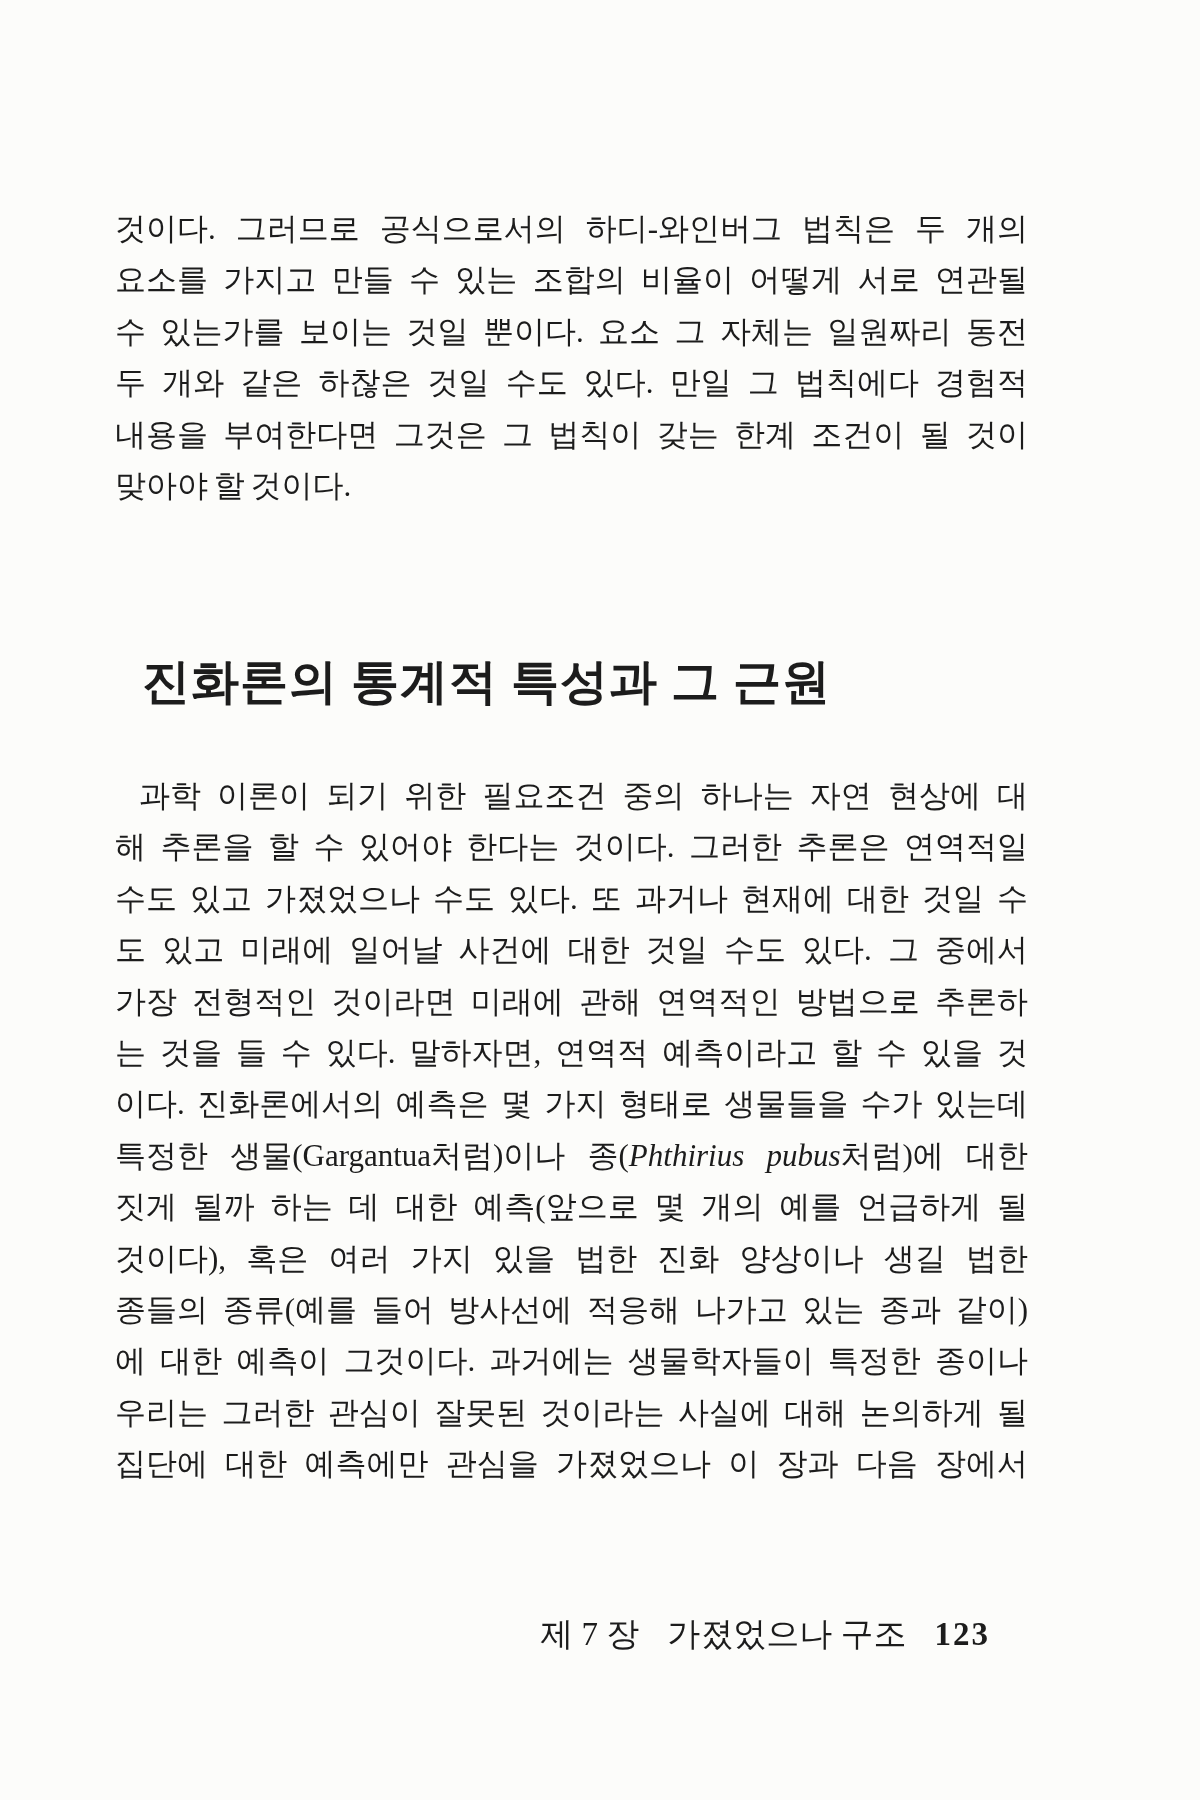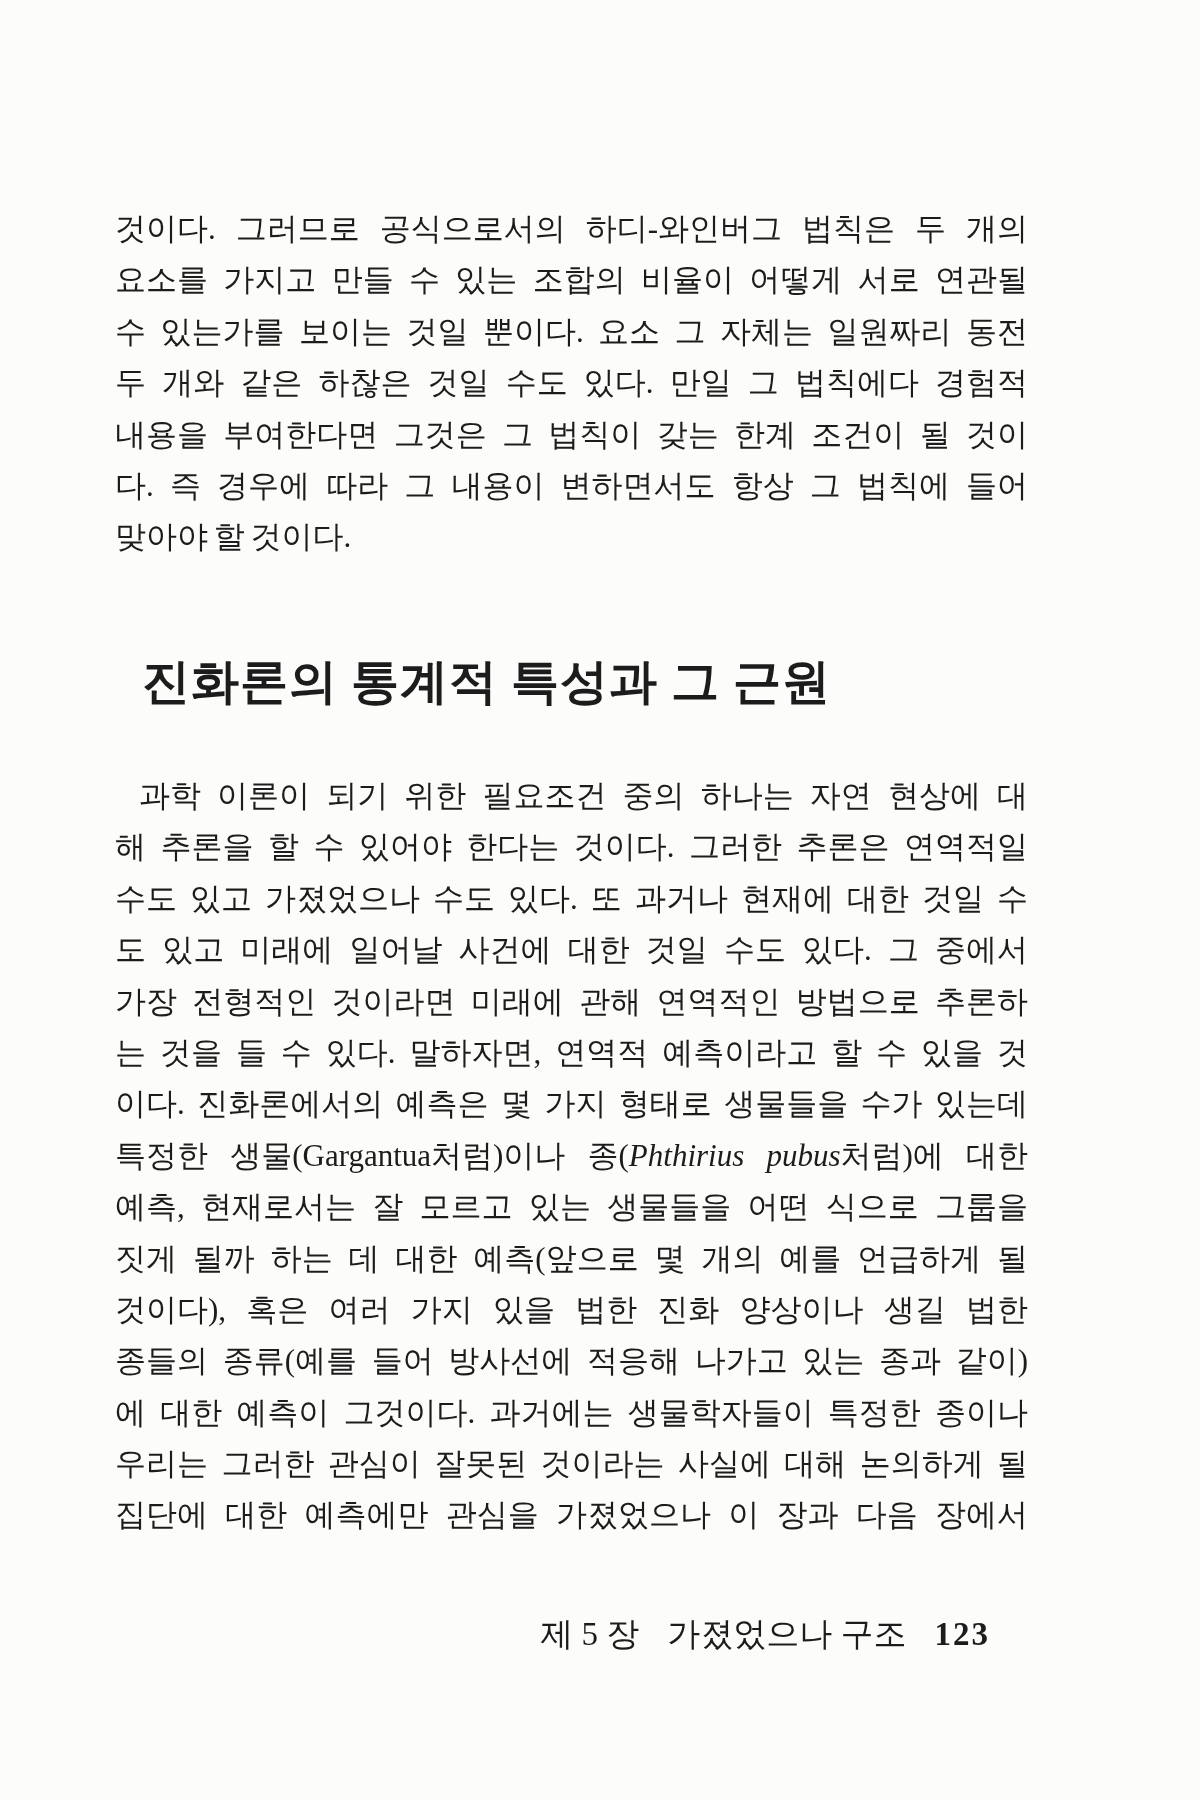--- a/index.html
+++ b/index.html
@@ -61,41 +61,39 @@
 <body style="background: rgb(252, 252, 250);">
 
 <div class="page" style="color: rgb(28, 28, 28);">
 
   <div class="para p1">
       <div class="line"><span>것이다. 그러므로 공식으로서의 하디-와인버그 법칙은 두 개의</span></div>
       <div class="line"><span>요소를 가지고 만들 수 있는 조합의 비율이 어떻게 서로 연관될</span></div>
       <div class="line"><span>수 있는가를 보이는 것일 뿐이다. 요소 그 자체는 일원짜리 동전</span></div>
       <div class="line"><span>두 개와 같은 하찮은 것일 수도 있다. 만일 그 법칙에다 경험적</span></div>
       <div class="line"><span>내용을 부여한다면 그것은 그 법칙이 갖는 한계 조건이 될 것이</span></div>
-      <div class="line"><span>다. 즉 경우에 따라 그 내용이 변하면서도 항상 그 법칙에 들어</span></div>
       <div class="line last"><span>맞아야 할 것이다.</span></div>
     </div>
 
   <h2 class="heading">진화론의 통계적 특성과 그 근원</h2>
 
   <div class="para p2">
       <div class="line indent"><span>과학 이론이 되기 위한 필요조건 중의 하나는 자연 현상에 대</span></div>
       <div class="line"><span>해 추론을 할 수 있어야 한다는 것이다. 그러한 추론은 연역적일</span></div>
       <div class="line"><span>수도 있고 가졌었으나 수도 있다. 또 과거나 현재에 대한 것일 수</span></div>
       <div class="line"><span>도 있고 미래에 일어날 사건에 대한 것일 수도 있다. 그 중에서</span></div>
       <div class="line"><span>가장 전형적인 것이라면 미래에 관해 연역적인 방법으로 추론하</span></div>
       <div class="line"><span>는 것을 들 수 있다. 말하자면, 연역적 예측이라고 할 수 있을 것</span></div>
       <div class="line"><span>이다. 진화론에서의 예측은 몇 가지 형태로 생물들을 수가 있는데</span></div>
       <div class="line"><span>특정한 생물(Gargantua처럼)이나 종(</span><em>Phthirius pubus</em><span>처럼)에 대한</span></div>
-      <div class="line"><span>예측, 현재로서는 잘 모르고 있는 생물들을 어떤 식으로 그룹을</span></div>
       <div class="line"><span>짓게 될까 하는 데 대한 예측(앞으로 몇 개의 예를 언급하게 될</span></div>
       <div class="line"><span>것이다), 혹은 여러 가지 있을 법한 진화 양상이나 생길 법한</span></div>
       <div class="line"><span>종들의 종류(예를 들어 방사선에 적응해 나가고 있는 종과 같이)</span></div>
       <div class="line"><span>에 대한 예측이 그것이다. 과거에는 생물학자들이 특정한 종이나</span></div>
       <div class="line"><span>우리는 그러한 관심이 잘못된 것이라는 사실에 대해 논의하게 될</span></div>
       <div class="line"><span>집단에 대한 예측에만 관심을 가졌었으나 이 장과 다음 장에서</span></div>
     </div>
 
   <div class="footer">
-    <span>제 5 장</span><span class="sep"></span><span>가졌었으나 구조</span><span class="sep"></span><span class="pagenum">123</span>
+    <span>제 7 장</span><span class="sep"></span><span>가졌었으나 구조</span><span class="sep"></span><span class="pagenum">123</span>
   </div>
 
 </div>
 
 </body></html>

